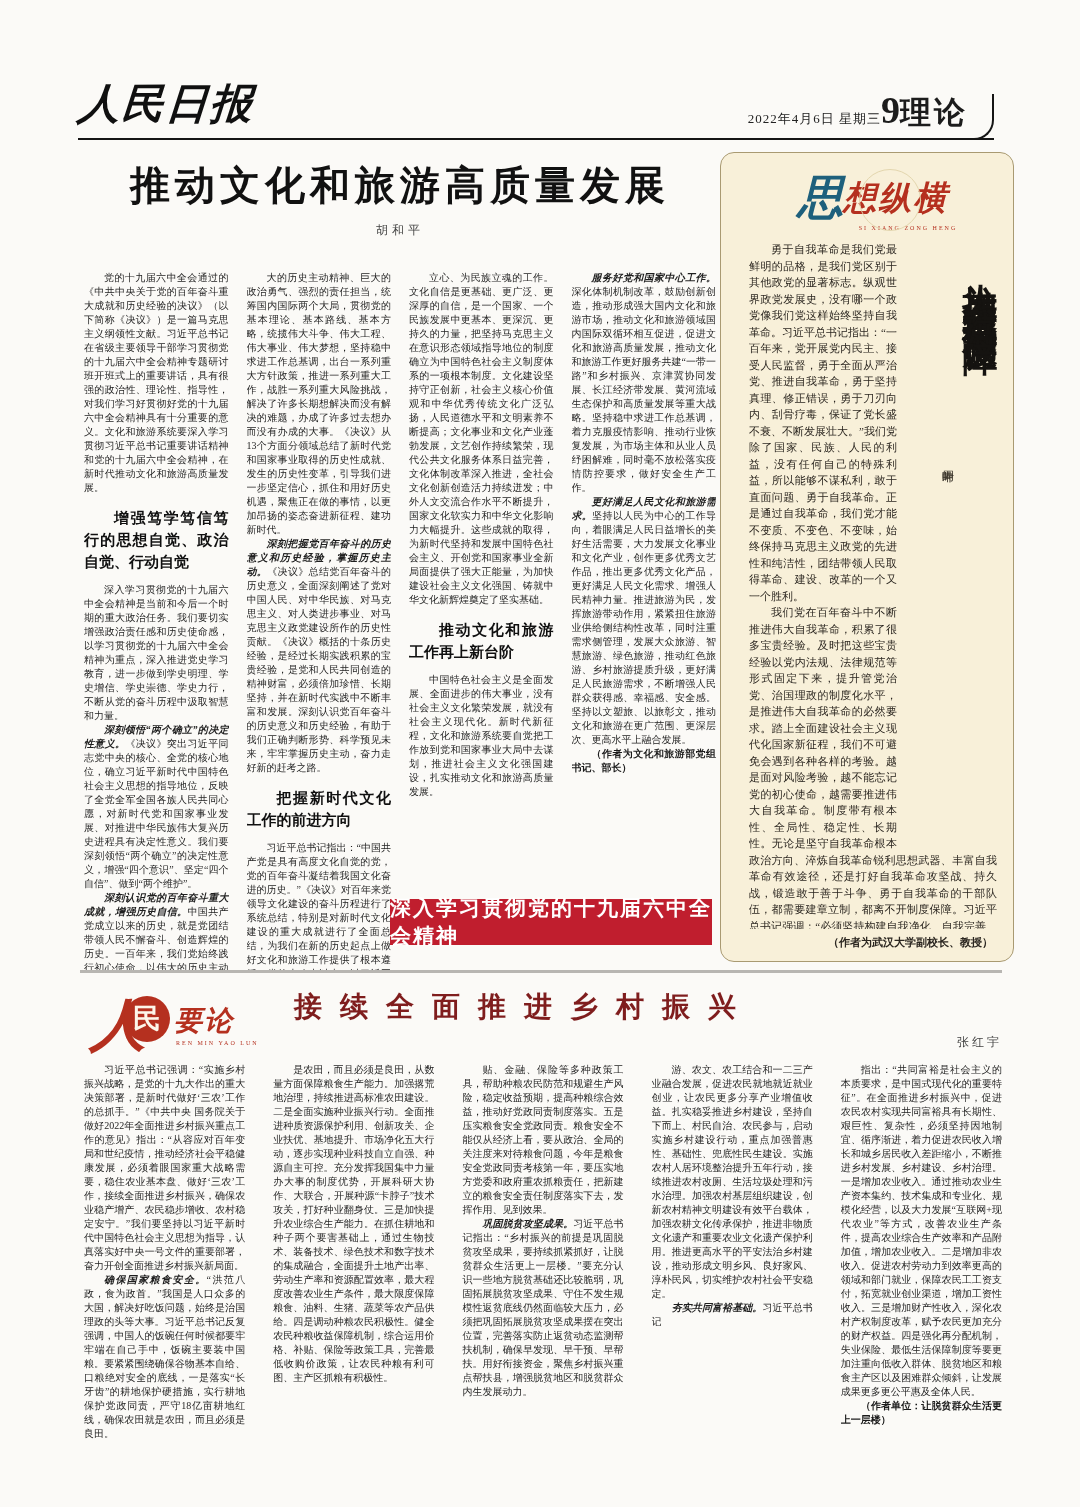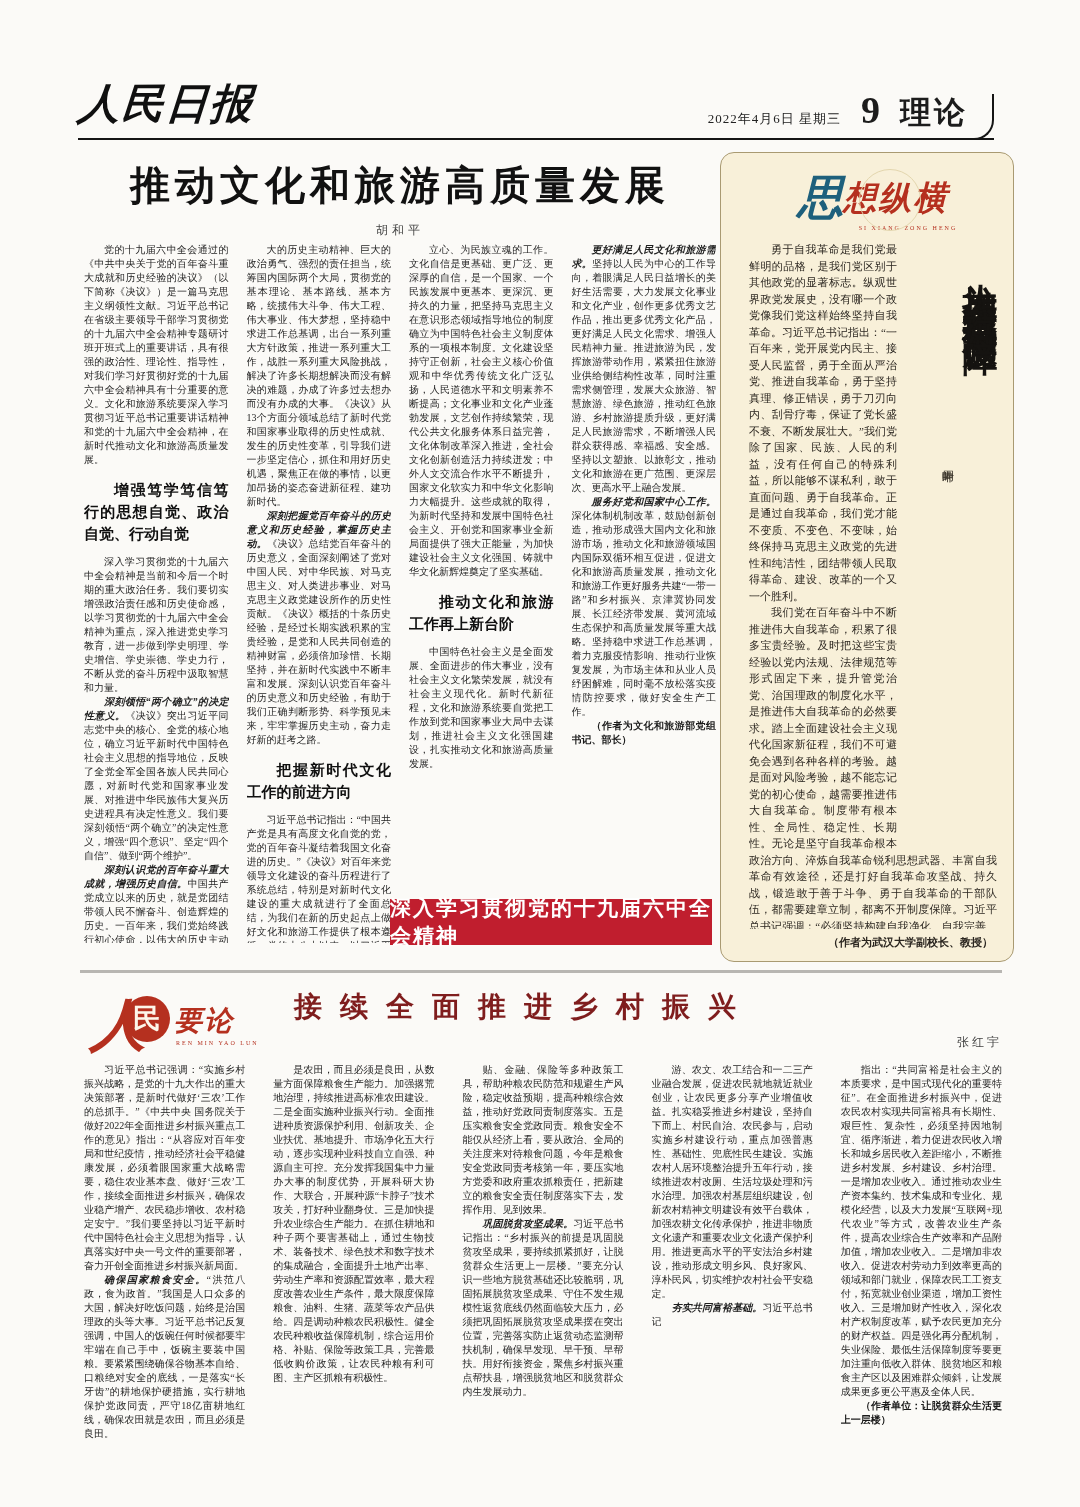--- a/index.html
+++ b/index.html
@@ -11,29 +11,29 @@
   }
   *{margin:0;padding:0;box-sizing:border-box;}
   html,body{background:#e9e7e4;}
   body{font-family:"Liberation Serif","DejaVu Serif",serif;color:var(--ink);}
   .page{position:relative;width:1080px;height:1507px;margin:0 auto;background:#fbfaf7;overflow:hidden;box-shadow:0 0 14px rgba(0,0,0,.18);}
   
   .hdr{position:absolute;left:78px;right:78px;top:90px;height:50px;}
   .hdr-line{position:absolute;left:0;right:8px;bottom:0;height:2px;background:#151515;}
   .hdr-hook{position:absolute;right:8px;bottom:0;width:22px;height:46px;border-right:2px solid #151515;border-bottom:2px solid #151515;border-bottom-right-radius:20px;}
   .masthead{position:absolute;left:0;bottom:8px;font-size:42px;font-weight:900;font-style:italic;letter-spacing:2px;transform:skewX(-4deg);color:#101010;}
-  .hdr-right{position:absolute;right:34px;bottom:6px;display:flex;align-items:baseline;gap:20px;}
+  .hdr-right{position:absolute;right:34px;bottom:6px;display:flex;align-items:baseline;gap:0;}
   .dateline{font-size:13px;letter-spacing:1px;color:#222;}
   .pageno{font-size:38px;font-weight:bold;font-family:"Liberation Serif",serif;}
   .sectionname{font-size:31px;font-weight:bold;font-family:"Liberation Sans","DejaVu Sans",sans-serif;letter-spacing:3px;}
   
   .main-art{position:absolute;left:84px;top:158px;width:632px;height:802px;}
   .main-title{font-family:"Liberation Sans","DejaVu Sans",sans-serif;font-weight:bold;font-size:40px;letter-spacing:5px;text-align:center;color:#111;}
   .byline{text-align:center;font-size:12px;color:#444;margin-top:9px;letter-spacing:4px;}
-  .cols{display:flex;gap:18px;margin-top:4px;}
+  .cols{display:flex;gap:18px;margin-top:32px;}
   .col{flex:1;overflow:hidden;text-align:justify;}
   .cols-main .col{height:700px;font-size:10px;line-height:14px;}
   .cols-main .col:nth-child(3),.cols-main .col:nth-child(4){height:634px;}
   .para{text-indent:2em;color:#1f1f1f;}
   .para .lead{font-weight:bold;font-style:italic;}
   .subhead{font-family:"Liberation Sans","DejaVu Sans",sans-serif;font-weight:bold;font-size:15px;line-height:22px;text-indent:2em;margin:12px 0 10px 0;color:#101010;}
   .attribution{text-indent:2em;font-weight:bold;color:#1a1a1a;}
   .red-banner{position:absolute;left:306px;top:741px;width:322px;height:46px;background:var(--accent-red);color:#fff;display:flex;align-items:center;justify-content:center;font-family:"Liberation Sans","DejaVu Sans",sans-serif;font-weight:bold;font-size:21px;letter-spacing:2px;}
   
   .sidebar{position:absolute;left:720px;top:152px;width:294px;height:810px;background:var(--sidebar-bg);border:1px solid #a99a72;border-radius:14px;padding:14px 16px 10px 28px;}
@@ -95,22 +95,22 @@
           <div class="para"><strong class="lead">深刻把握党百年奋斗的历史意义和历史经验，掌握历史主动。</strong>《决议》总结党百年奋斗的历史意义，全面深刻阐述了党对中国人民、对中华民族、对马克思主义、对人类进步事业、对马克思主义政党建设所作的历史性贡献。《决议》概括的十条历史经验，是经过长期实践积累的宝贵经验，是党和人民共同创造的精神财富，必须倍加珍惜、长期坚持，并在新时代实践中不断丰富和发展。深刻认识党百年奋斗的历史意义和历史经验，有助于我们正确判断形势、科学预见未来，牢牢掌握历史主动，奋力走好新的赶考之路。</div>
           <div class="subhead">把握新时代文化工作的前进方向</div>
           <div class="para">习近平总书记指出：“中国共产党是具有高度文化自觉的党，党的百年奋斗凝结着我国文化奋进的历史。”《决议》对百年来党领导文化建设的奋斗历程进行了系统总结，特别是对新时代文化建设的重大成就进行了全面总结，为我们在新的历史起点上做好文化和旅游工作提供了根本遵循。党的十八大以来，以习近平同志为核心的党中央把文化建设摆在全局工作的重要位置，强调坚定文化自信，把文化自信和道路自信、理论自信、制度自信并列为中国特色社会主义“四个自信”，把坚持马克思主义在意识形态领域的指导地位确立为国家</div>
         </div>
       <div class="col">
           <div class="para">立心、为民族立魂的工作。文化自信是更基础、更广泛、更深厚的自信，是一个国家、一个民族发展中更基本、更深沉、更持久的力量，把坚持马克思主义在意识形态领域指导地位的制度确立为中国特色社会主义制度体系的一项根本制度。文化建设坚持守正创新，社会主义核心价值观和中华优秀传统文化广泛弘扬，人民道德水平和文明素养不断提高；文化事业和文化产业蓬勃发展，文艺创作持续繁荣，现代公共文化服务体系日益完善，文化体制改革深入推进，全社会文化创新创造活力持续迸发；中外人文交流合作水平不断提升，国家文化软实力和中华文化影响力大幅提升。这些成就的取得，为新时代坚持和发展中国特色社会主义、开创党和国家事业全新局面提供了强大正能量，为加快建设社会主义文化强国、铸就中华文化新辉煌奠定了坚实基础。</div>
           <div class="subhead">推动文化和旅游工作再上新台阶</div>
           <div class="para">中国特色社会主义是全面发展、全面进步的伟大事业，没有社会主义文化繁荣发展，就没有社会主义现代化。新时代新征程，文化和旅游系统要自觉把工作放到党和国家事业大局中去谋划，推进社会主义文化强国建设，扎实推动文化和旅游高质量发展。</div>
         </div>
       <div class="col">
+          <div class="para"><strong class="lead">服务好党和国家中心工作。</strong>深化体制机制改革，鼓励创新创造，推动形成强大国内文化和旅游市场，推动文化和旅游领域国内国际双循环相互促进，促进文化和旅游高质量发展，推动文化和旅游工作更好服务共建“一带一路”和乡村振兴、京津冀协同发展、长江经济带发展、黄河流域生态保护和高质量发展等重大战略。坚持稳中求进工作总基调，着力克服疫情影响、推动行业恢复发展，为市场主体和从业人员纾困解难，同时毫不放松落实疫情防控要求，做好安全生产工作。</div>
           <div class="para"><strong class="lead">更好满足人民文化和旅游需求。</strong>坚持以人民为中心的工作导向，着眼满足人民日益增长的美好生活需要，大力发展文化事业和文化产业，创作更多优秀文艺作品，推出更多优秀文化产品，更好满足人民文化需求、增强人民精神力量。推进旅游为民，发挥旅游带动作用，紧紧扭住旅游业供给侧结构性改革，同时注重需求侧管理，发展大众旅游、智慧旅游、绿色旅游，推动红色旅游、乡村旅游提质升级，更好满足人民旅游需求，不断增强人民群众获得感、幸福感、安全感。坚持以文塑旅、以旅彰文，推动文化和旅游在更广范围、更深层次、更高水平上融合发展。</div>
-          <div class="para"><strong class="lead">服务好党和国家中心工作。</strong>深化体制机制改革，鼓励创新创造，推动形成强大国内文化和旅游市场，推动文化和旅游领域国内国际双循环相互促进，促进文化和旅游高质量发展，推动文化和旅游工作更好服务共建“一带一路”和乡村振兴、京津冀协同发展、长江经济带发展、黄河流域生态保护和高质量发展等重大战略。坚持稳中求进工作总基调，着力克服疫情影响、推动行业恢复发展，为市场主体和从业人员纾困解难，同时毫不放松落实疫情防控要求，做好安全生产工作。</div>
           <div class="attribution">（作者为文化和旅游部党组书记、部长）</div>
         </div>
     </div>
     <div class="red-banner">深入学习贯彻党的十九届六中全会精神</div>
   </div>
 
   <aside class="sidebar">
     <div class="sx-logo">
       <span class="sx-si">思</span><span class="sx-rest">想纵横</span>
       <span class="sx-cap">SI XIANG ZONG HENG</span>

